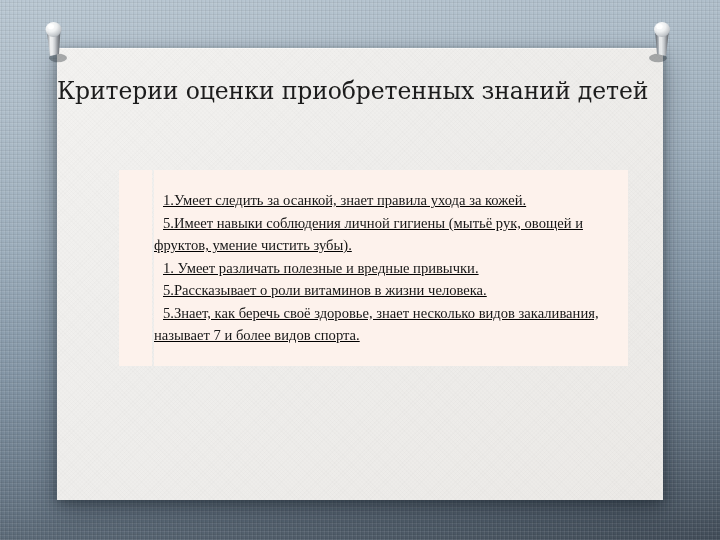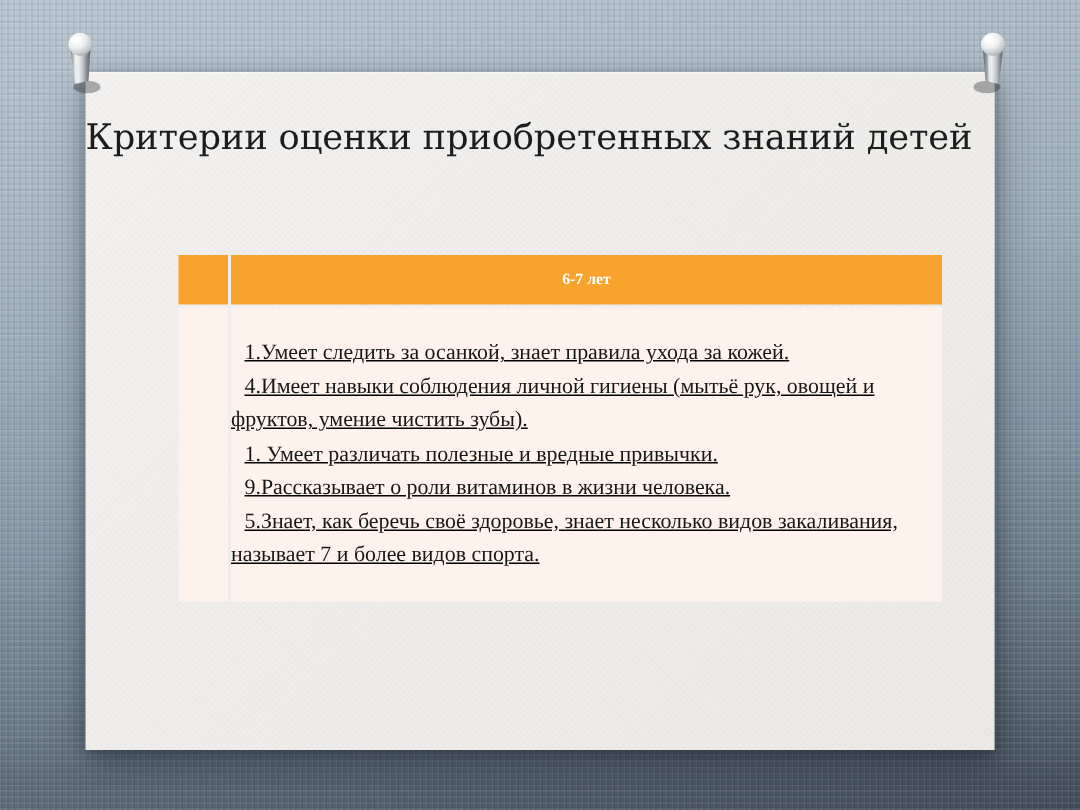--- a/index.html
+++ b/index.html
@@ -230,31 +230,27 @@
   <div id="title">Критерии оценки приобретенных знаний детей</div>
 
   <div id="table-wrap">
     <table id="grid">
       <colgroup>
         <col class="c1">
         <col class="c2">
       </colgroup>
       <tbody>
         <tr>
-          <td class="hdr-empty"></td>
-          <td class="hdr">6-7 лет</td>
-        </tr>
-        <tr>
           <td class="body body-empty"></td>
           <td class="body">
             <div id="body-list">
                 <span class="ln">1.Умеет следить за осанкой, знает правила ухода за кожей.</span>
-                <span class="ln">4.Имеет навыки соблюдения личной гигиены (мытьё рук, овощей и фруктов, умение чистить зубы).</span>
+                <span class="ln">5.Имеет навыки соблюдения личной гигиены (мытьё рук, овощей и фруктов, умение чистить зубы).</span>
                 <span class="ln">1. Умеет различать полезные и вредные привычки.</span>
-                <span class="ln">9.Рассказывает о роли витаминов в жизни человека.</span>
+                <span class="ln">5.Рассказывает о роли витаминов в жизни человека.</span>
                 <span class="ln">5.Знает, как беречь своё здоровье, знает несколько видов закаливания, называет 7 и более видов спорта.</span>
               </div>
           </td>
         </tr>
       </tbody>
     </table>
   </div>
 </div>
 
 </body></html>

